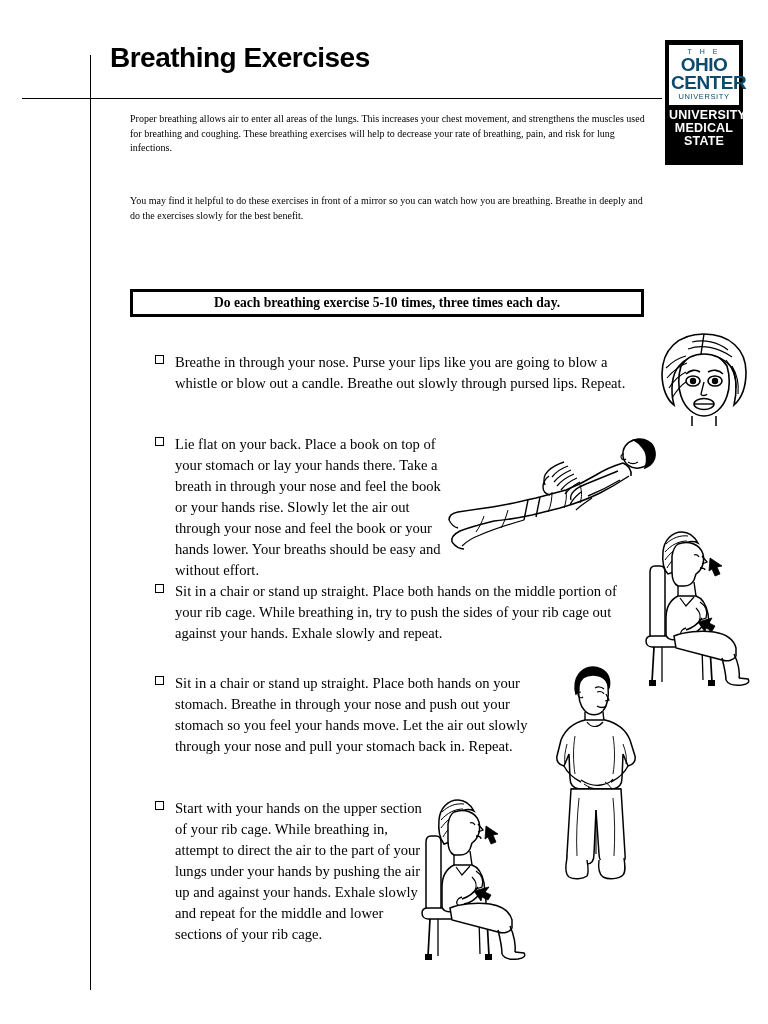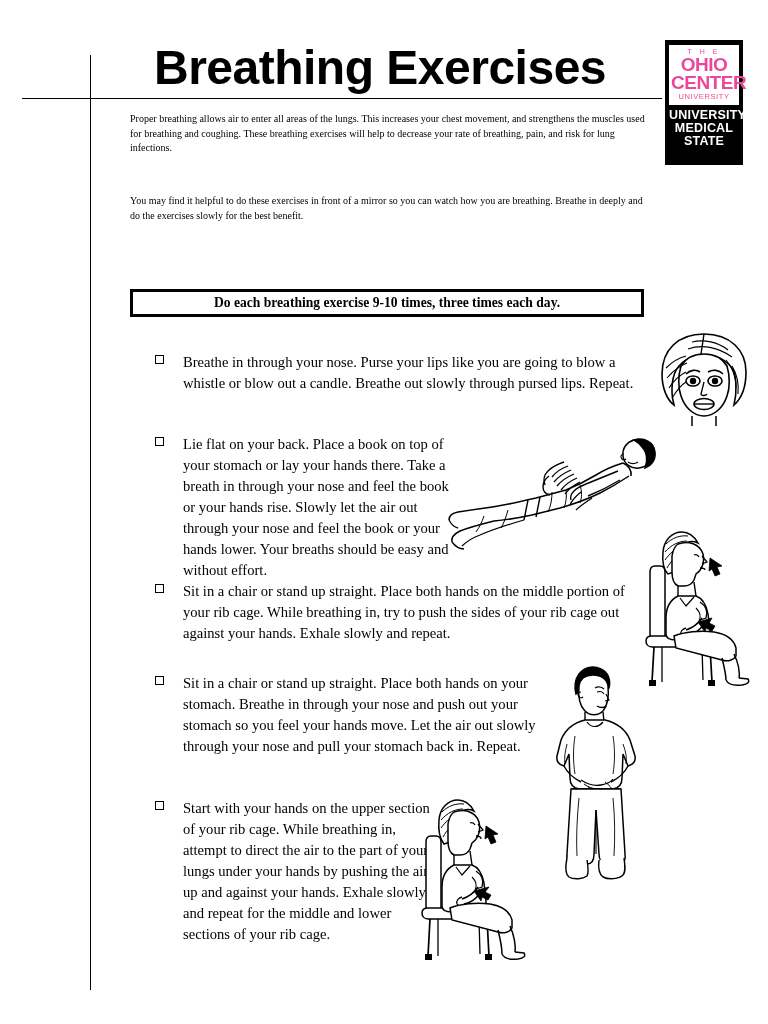--- a/index.html
+++ b/index.html
@@ -33,45 +33,45 @@
     height: 1px;
     background: #000;
   }
 
   
   #title {
     position: absolute;
     left: 110px;
     top: 44px;
     width: 540px;
-    text-align: center;
+    text-align: left;
     font-family: "Liberation Sans", "DejaVu Sans", sans-serif;
     font-weight: bold;
-    font-size: 48px;
+    font-size: 28px;
     letter-spacing: -0.5px;
     line-height: 1;
   }
 
   
   #logo {
     position: absolute;
     left: 665px;
     top: 40px;
     width: 78px;
     height: 125px;
     background: #000;
     color: #fff;
     font-family: "Liberation Sans", "DejaVu Sans", sans-serif;
     text-align: center;
     box-sizing: border-box;
     padding: 5px 4px 4px 4px;
   }
   #logo .plate {
     background: #fff;
-    color: #ec4899;
+    color: #0c4a6e;
     padding: 3px 2px 3px 2px;
   }
   #logo .the {
     font-size: 7px;
     letter-spacing: 3px;
     line-height: 1;
     margin-bottom: 1px;
   }
   #logo .ohio,
   #logo .state {
@@ -144,21 +144,21 @@
   }
   .item .bullet .sh {
     position: absolute;
     left: 3px; top: 3px;
     width: 9px; height: 9px;
     background: #000;
     z-index: -1;
   }
   .item .txt {
     display: block;
-    margin-left: 28px;
+    margin-left: 20px;
   }
 
   #item1 { left: 155px; top: 352px; width: 480px; }
   #item2 { left: 155px; top: 434px; width: 300px; }
   #item3 { left: 155px; top: 581px; width: 485px; }
   #item4 { left: 155px; top: 673px; width: 390px; }
   #item5 { left: 155px; top: 798px; width: 275px; }
 
   
   .illus { position: absolute; }
@@ -189,21 +189,21 @@
     <div>UNIVERSITY</div>
     <div>MEDICAL</div>
     <div>STATE</div>
   </div>
 </div>
 
 <div class="para" id="para1">Proper breathing allows air to enter all areas of the lungs. This increases your chest movement, and strengthens the muscles used for breathing and coughing. These breathing exercises will help to decrease your rate of breathing, pain, and risk for lung infections.</div>
 <div class="para" id="para2">You may find it helpful to do these exercises in front of a mirror so you can watch how you are breathing. Breathe in deeply and do the exercises slowly for the best benefit.</div>
 
 <div id="callout">
-  <span>Do each breathing exercise 9-10 times, three times each day.</span>
+  <span>Do each breathing exercise 5-10 times, three times each day.</span>
 </div>
 
 <div class="item" id="item1">
   <span class="bullet">
       <span class="sh"></span>
       <span class="sq"></span>
     </span>
   <span class="txt">Breathe in through your nose. Purse your lips like you are going to blow a whistle or blow out a candle. Breathe out slowly through pursed lips. Repeat.</span>
 </div>
 

